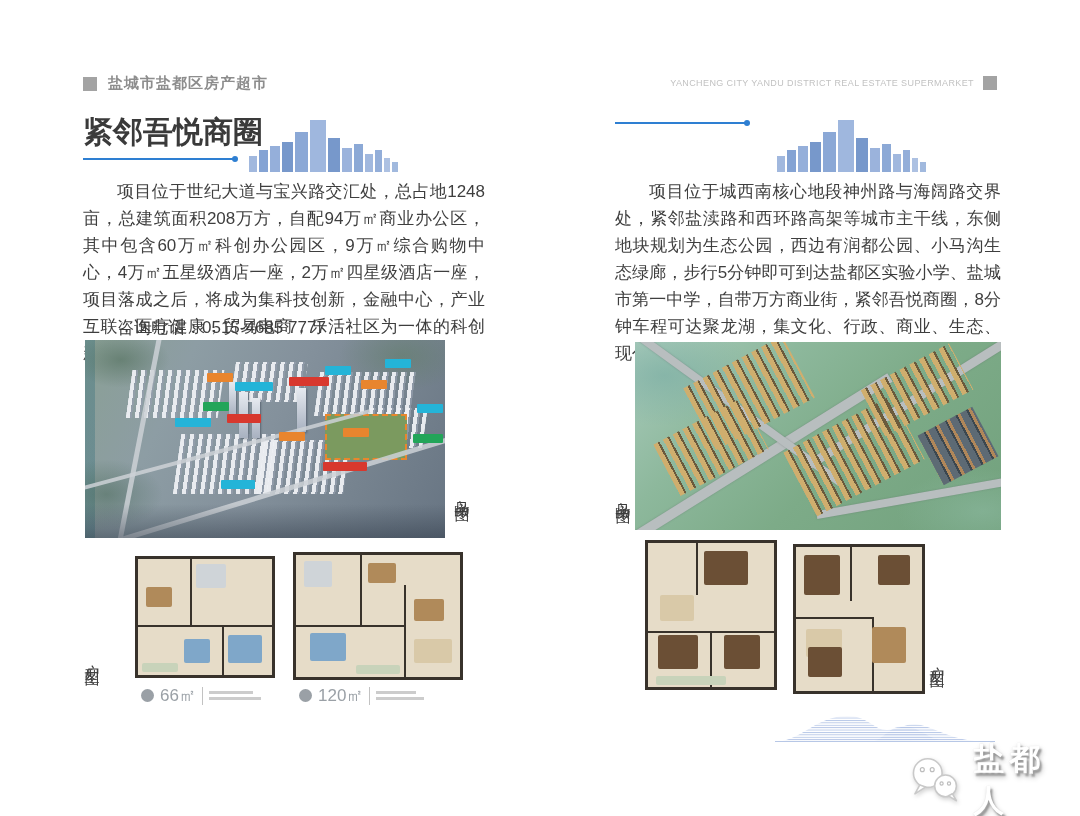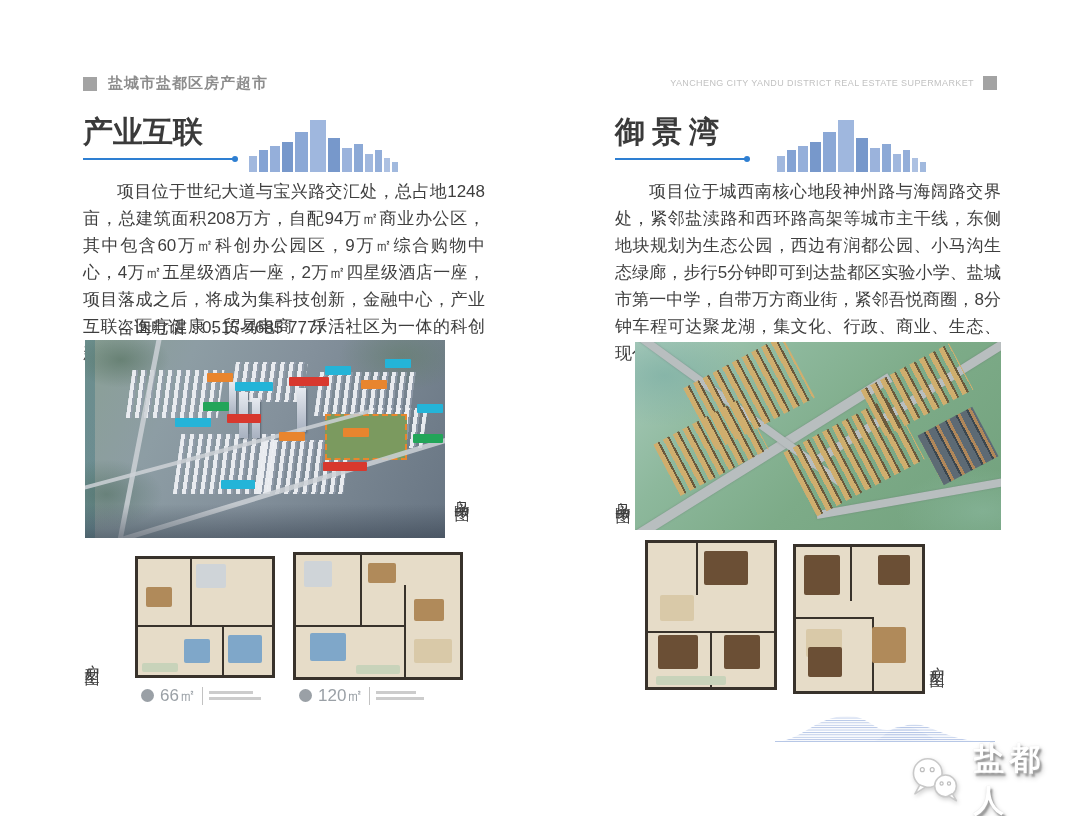--- a/index.html
+++ b/index.html
@@ -95,21 +95,21 @@
   <div class="hdr-left">
     <span class="hdr-sq"></span>
     <span class="hdr-cn">盐城市盐都区房产超市</span>
   </div>
   <div class="hdr-right">
     <span class="hdr-en">YANCHENG CITY YANDU DISTRICT REAL ESTATE SUPERMARKET</span>
     <span class="hdr-sq"></span>
   </div>
 
   <section class="col col-l">
-    <h2 class="p-title">产业互联</h2>
+    <h2 class="p-title">紧邻吾悦商圈</h2>
     <div class="t-underline u-l"></div>
 
     <svg class="skyline sky-l" width="150" height="54" viewBox="0 0 150 54">
       <g>
         <rect x="0" y="38" width="8" height="16" fill="#8aa6d6" opacity=".8"></rect>
         <rect x="10" y="32" width="9" height="22" fill="#6f93cc" opacity=".85"></rect>
         <rect x="21" y="28" width="10" height="26" fill="#8aa6d6" opacity=".9"></rect>
         <rect x="33" y="24" width="11" height="30" fill="#5f86c2" opacity=".85"></rect>
         <rect x="46" y="14" width="13" height="40" fill="#7e9fd2" opacity=".9"></rect>
         <rect x="61" y="2" width="16" height="52" fill="#9ab3dc" opacity=".95"></rect>
@@ -198,21 +198,20 @@
       <span>120㎡</span>
       <span class="cap-bar"></span>
       <span class="cap-note">
           <i style="width:40px"></i>
           <i style="width:48px"></i>
         </span>
     </div>
   </section>
 
   <section class="col col-r">
-    <h2 class="p-title">御景湾</h2>
     <div class="t-underline u-r"></div>
 
     <svg class="skyline sky-r" width="150" height="54" viewBox="0 0 150 54">
       <g>
         <rect x="0" y="38" width="8" height="16" fill="#8aa6d6" opacity=".8"></rect>
         <rect x="10" y="32" width="9" height="22" fill="#6f93cc" opacity=".85"></rect>
         <rect x="21" y="28" width="10" height="26" fill="#8aa6d6" opacity=".9"></rect>
         <rect x="33" y="24" width="11" height="30" fill="#5f86c2" opacity=".85"></rect>
         <rect x="46" y="14" width="13" height="40" fill="#7e9fd2" opacity=".9"></rect>
         <rect x="61" y="2" width="16" height="52" fill="#9ab3dc" opacity=".95"></rect>

